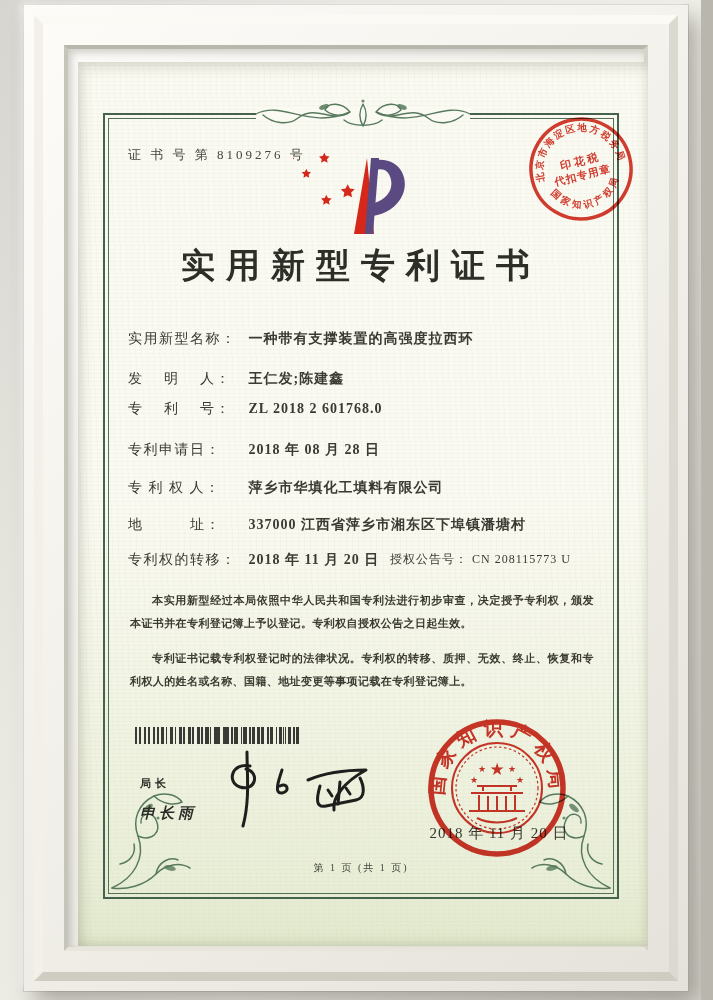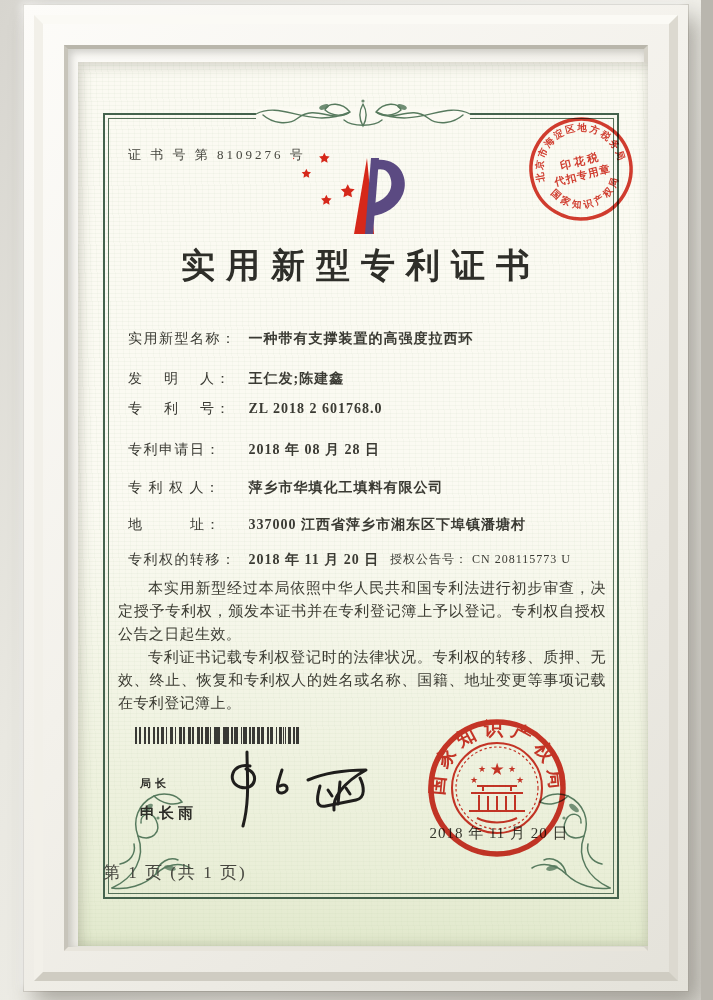--- a/index.html
+++ b/index.html
@@ -56,41 +56,41 @@
   .f-row:nth-of-type(2){top:370px}
   .f-row:nth-of-type(3){top:400px}
   .f-row:nth-of-type(4){top:441px}
   .f-row:nth-of-type(5){top:479px}
   .f-row:nth-of-type(6){top:516px}
   .f-row:nth-of-type(7){top:551px}
   .f-label{display:inline-block;min-width:117px;letter-spacing:1.5px;}
   .f-value{letter-spacing:1px;font-weight:bold;}
   .grant-group{position:absolute;left:262px;top:0;font-size:12px;letter-spacing:1px;}
   .paras{position:absolute;left:118px;top:577px;width:488px;color:#3b3b32;}
-  .paras p{margin:0;font-size:15px;line-height:23px;text-indent:2em;text-align:justify;letter-spacing:.4px;}
+  .paras p{margin:12px;font-size:11px;line-height:23px;text-indent:2em;text-align:justify;letter-spacing:.4px;font-weight:bold;}
   .barcode{
     position:absolute;left:135px;top:727px;width:166px;height:17px;opacity:.88;
     background-image:
       repeating-linear-gradient(90deg,#20201e 0 1.6px,transparent 1.6px 4.4px),
       repeating-linear-gradient(90deg,#20201e 0 2.4px,transparent 2.4px 9px),
       repeating-linear-gradient(90deg,transparent 0 5px,#20201e 5px 6px,transparent 6px 13px);
   }
   .officer-title{position:absolute;left:140px;top:776px;font-size:11px;font-weight:600;letter-spacing:4px;color:#2d2d28;}
-  .officer-name{position:absolute;left:140px;top:804px;font-size:15px;font-weight:600;letter-spacing:4px;color:#2d2d28;}
+  .officer-name{position:absolute;left:140px;top:804px;font-size:15px;font-weight:600;letter-spacing:4px;color:#2d2d28;font-style:italic;}
   .signature{position:absolute;left:216px;top:746px;}
   .seal{position:absolute;mix-blend-mode:multiply;}
   .seal-main{left:417px;top:708px;}
   .seal-tax{left:519px;top:107px;transform:rotate(-14deg);}
   .seal-date{
     position:absolute;left:418px;top:824px;width:162px;text-align:center;
     font-size:15px;letter-spacing:1px;color:#3a3a34;mix-blend-mode:multiply;
   }
   .footer{
-    position:absolute;left:103px;top:861px;width:516px;text-align:left;
-    font-size:17px;letter-spacing:2px;color:#46463f;
+    position:absolute;left:103px;top:861px;width:516px;text-align:center;
+    font-size:10px;letter-spacing:2px;color:#46463f;
   }
 </style>
 </head>
 <body>
 
 <div class="photo">
 
   <div class="frame">
     <div class="bevel-outer"></div>
     <div class="bevel-inner"></div>

